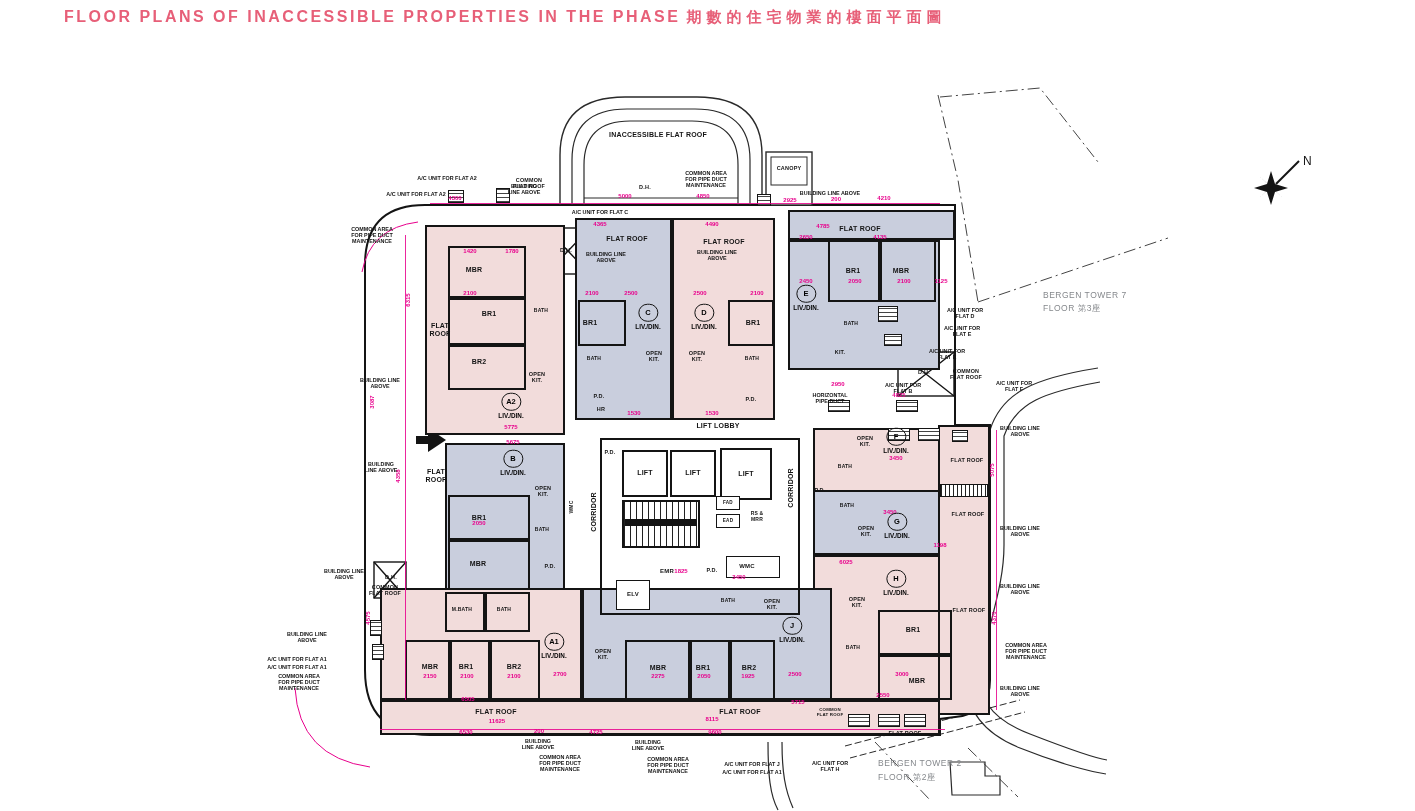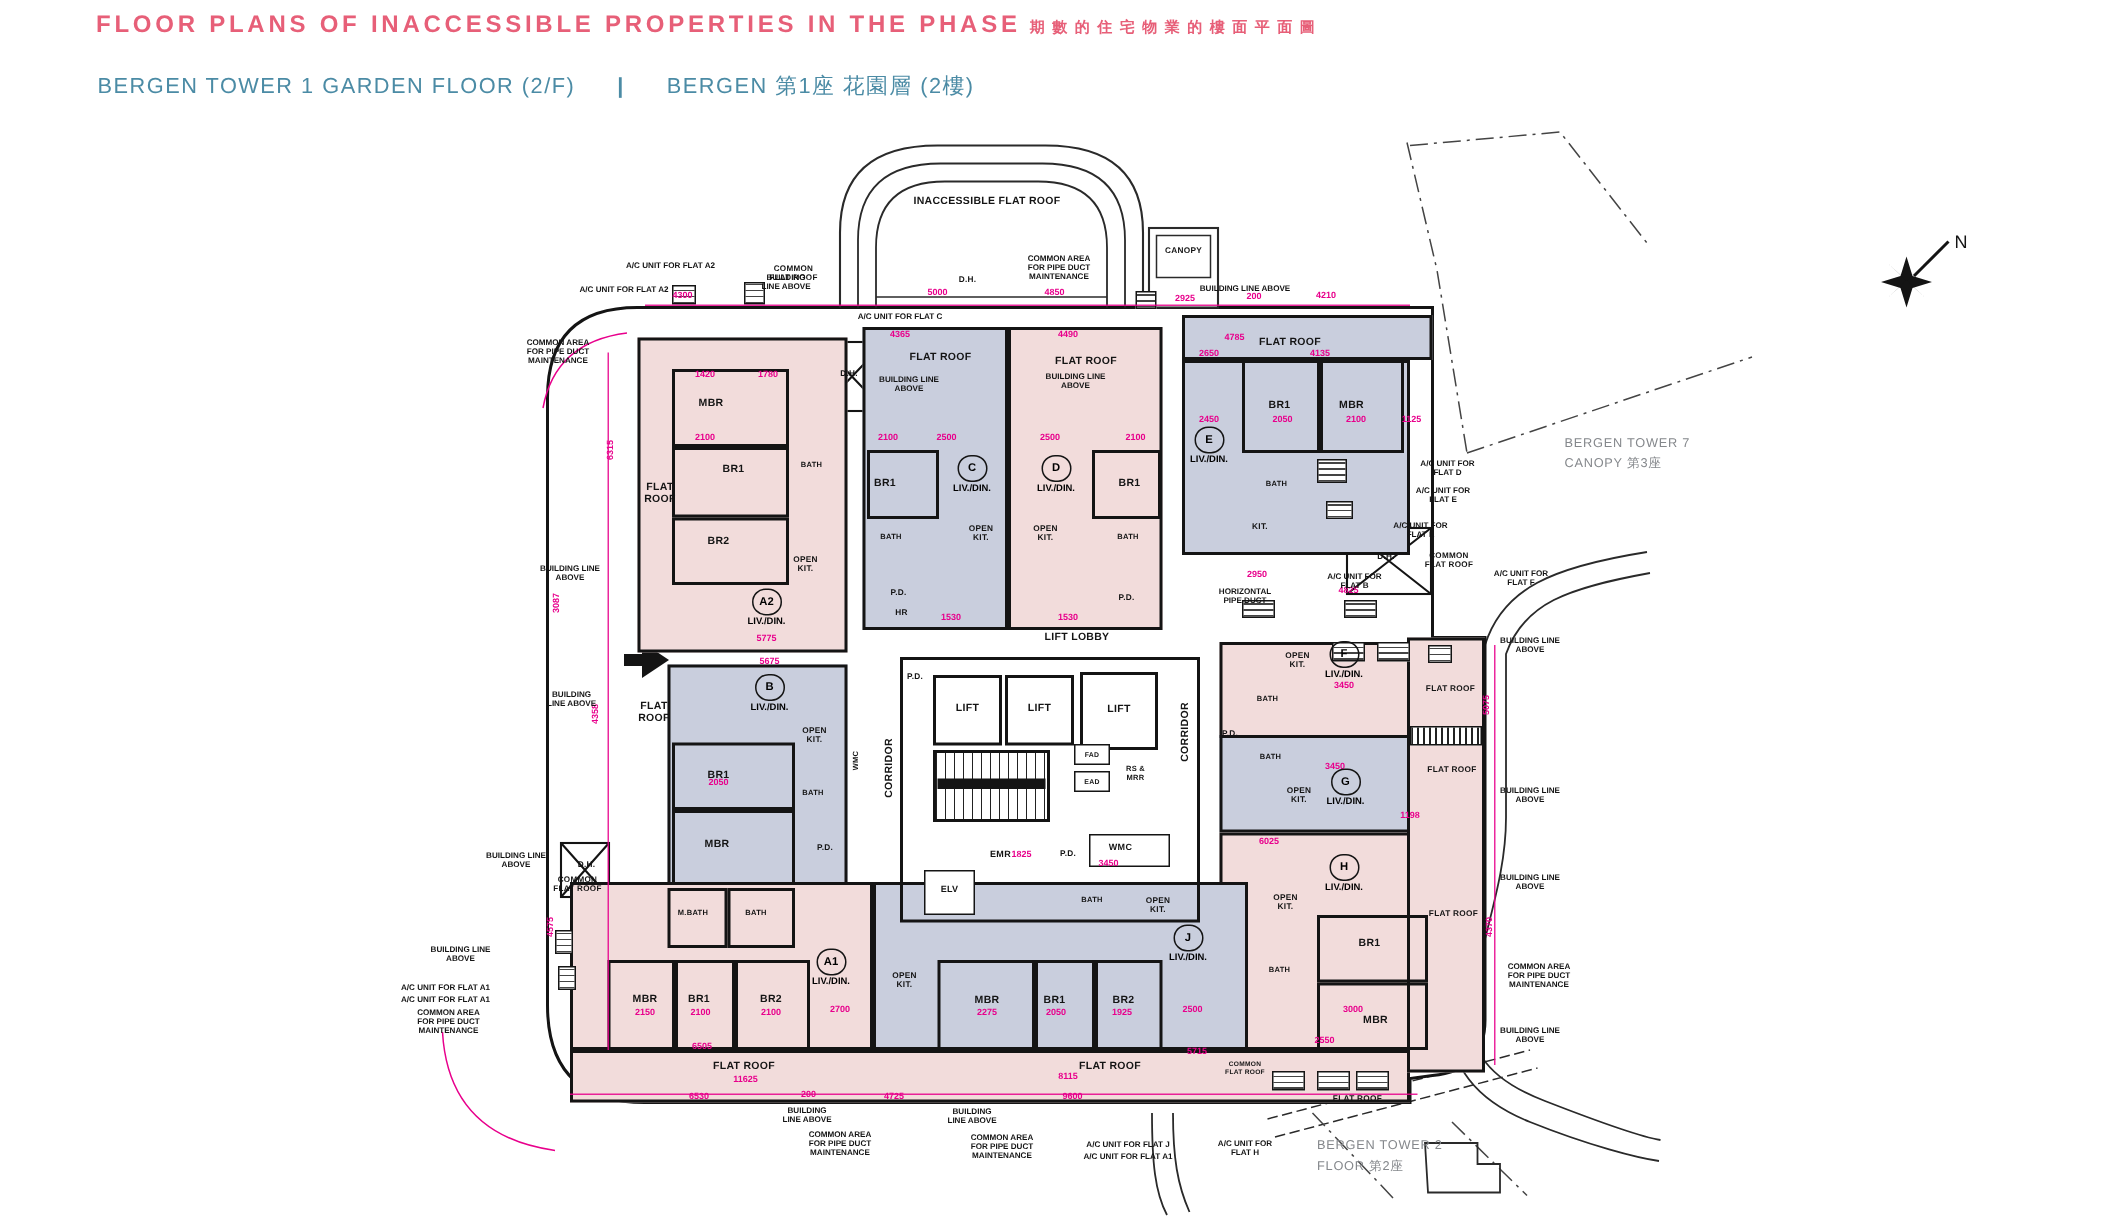--- a/index.html
+++ b/index.html
@@ -1,19 +1,19 @@
 <!DOCTYPE html>
 <html><head>
 <meta charset="utf-8">
 <style>
   html,body{margin:0;padding:0;background:#fff;font-family:"Liberation Sans",sans-serif;}
   #canvas{position:relative;width:1415px;height:811px;background:#fff;overflow:hidden;}
   
   #title{position:absolute;left:64px;top:8px;font-size:16px;font-weight:bold;color:#e75f78;letter-spacing:2.5px;white-space:nowrap;}
-  #title .zh{letter-spacing:5px;margin-left:6px;font-size:10px;}
+  #title .zh{letter-spacing:5px;margin-left:6px;font-size:15px;}
   #subtitle{position:absolute;left:65px;top:48px;font-size:14.5px;color:#4b8ba5;letter-spacing:1px;white-space:nowrap;}
   #subtitle .divider{margin:0 28px;font-weight:bold;}
   
   .blk{position:absolute;border:2px solid #141414;box-sizing:border-box;}
   .pink{background:#f2dcdb;}
   .blue{background:#c9cedd;}
   .rbox{position:absolute;border:2px solid #141414;box-sizing:border-box;background:transparent;}
   .wbox{position:absolute;border:2.5px solid #141414;box-sizing:border-box;background:#fff;}
   .thin{border-width:1.5px;}
   .stair{background:#fff repeating-linear-gradient(90deg,#222 0 1px,transparent 1px 6px);}
@@ -33,23 +33,20 @@
   .unit .s{display:block;font-size:6.3px;font-weight:bold;margin-top:1px;}
   .dimline{position:absolute;background:#e8008c;opacity:.85;}
   svg{position:absolute;left:0;top:0;}
 </style>
 </head>
 <body>
 <div id="canvas">
 
 <div id="title">
   <span>FLOOR PLANS OF INACCESSIBLE PROPERTIES IN THE PHASE</span><span class="zh">期數的住宅物業的樓面平面圖</span>
-</div>
-<div id="subtitle">
-  <span>BERGEN TOWER 1  GARDEN FLOOR (2/F)</span><span class="divider">|</span><span>BERGEN 第1座 花園層 (2樓)</span>
 </div>
 
 <svg width="1415" height="811" viewBox="0 0 1415 811">
 
   <g stroke="#2a2a2a" stroke-width="1.2" fill="none">
     <path d="M1098,368 C1035,378 1002,392 990,430 L990,545 C990,590 975,620 968,665 C962,700 975,730 1020,748 C1060,764 1092,772 1106,774"></path>
     <path d="M1100,382 C1045,392 1016,402 1004,436 L1004,545 C1004,585 990,618 982,662 C976,696 988,718 1030,734 C1066,748 1094,758 1107,760"></path>
     <path d="M768,742 C768,775 770,795 778,810"></path>
     <path d="M782,742 C782,772 785,790 793,808"></path>
   </g>
@@ -397,21 +394,21 @@
 FLAT F</span>
       <span class="pl ann" style="left: 297px; top: 659px;">A/C UNIT FOR FLAT A1</span>
       <span class="pl ann" style="left: 297px; top: 667px;">A/C UNIT FOR FLAT A1</span>
       <span class="pl ann" style="left: 752px; top: 764px;">A/C UNIT FOR FLAT J</span>
       <span class="pl ann" style="left: 752px; top: 772px;">A/C UNIT FOR FLAT A1</span>
       <span class="pl ann" style="left: 830px; top: 766px;">A/C UNIT FOR
 FLAT H</span>
       <span class="pl ann" style="left: 830px; top: 398px;">HORIZONTAL
 PIPE DUCT</span>
       <span class="pl gray" style="left: 1043px; top: 296px;">BERGEN TOWER 7</span>
-      <span class="pl gray" style="left: 1043px; top: 309px;">CANOPY 第3座</span>
+      <span class="pl gray" style="left: 1043px; top: 309px;">FLOOR 第3座</span>
       <span class="pl gray" style="left: 878px; top: 764px;">BERGEN TOWER 2</span>
       <span class="pl gray" style="left: 878px; top: 778px;">FLOOR 第2座</span>
       <div class="unit" style="left: 511px; top: 404px;"><span class="c">A2</span><span class="s">LIV./DIN.</span></div>
       <div class="unit" style="left: 513px; top: 461px;"><span class="c">B</span><span class="s">LIV./DIN.</span></div>
       <div class="unit" style="left: 648px; top: 315px;"><span class="c">C</span><span class="s">LIV./DIN.</span></div>
       <div class="unit" style="left: 704px; top: 315px;"><span class="c">D</span><span class="s">LIV./DIN.</span></div>
       <div class="unit" style="left: 806px; top: 296px;"><span class="c">E</span><span class="s">LIV./DIN.</span></div>
       <div class="unit" style="left: 896px; top: 439px;"><span class="c">F</span><span class="s">LIV./DIN.</span></div>
       <div class="unit" style="left: 897px; top: 524px;"><span class="c">G</span><span class="s">LIV./DIN.</span></div>
       <div class="unit" style="left: 896px; top: 581px;"><span class="c">H</span><span class="s">LIV./DIN.</span></div>

